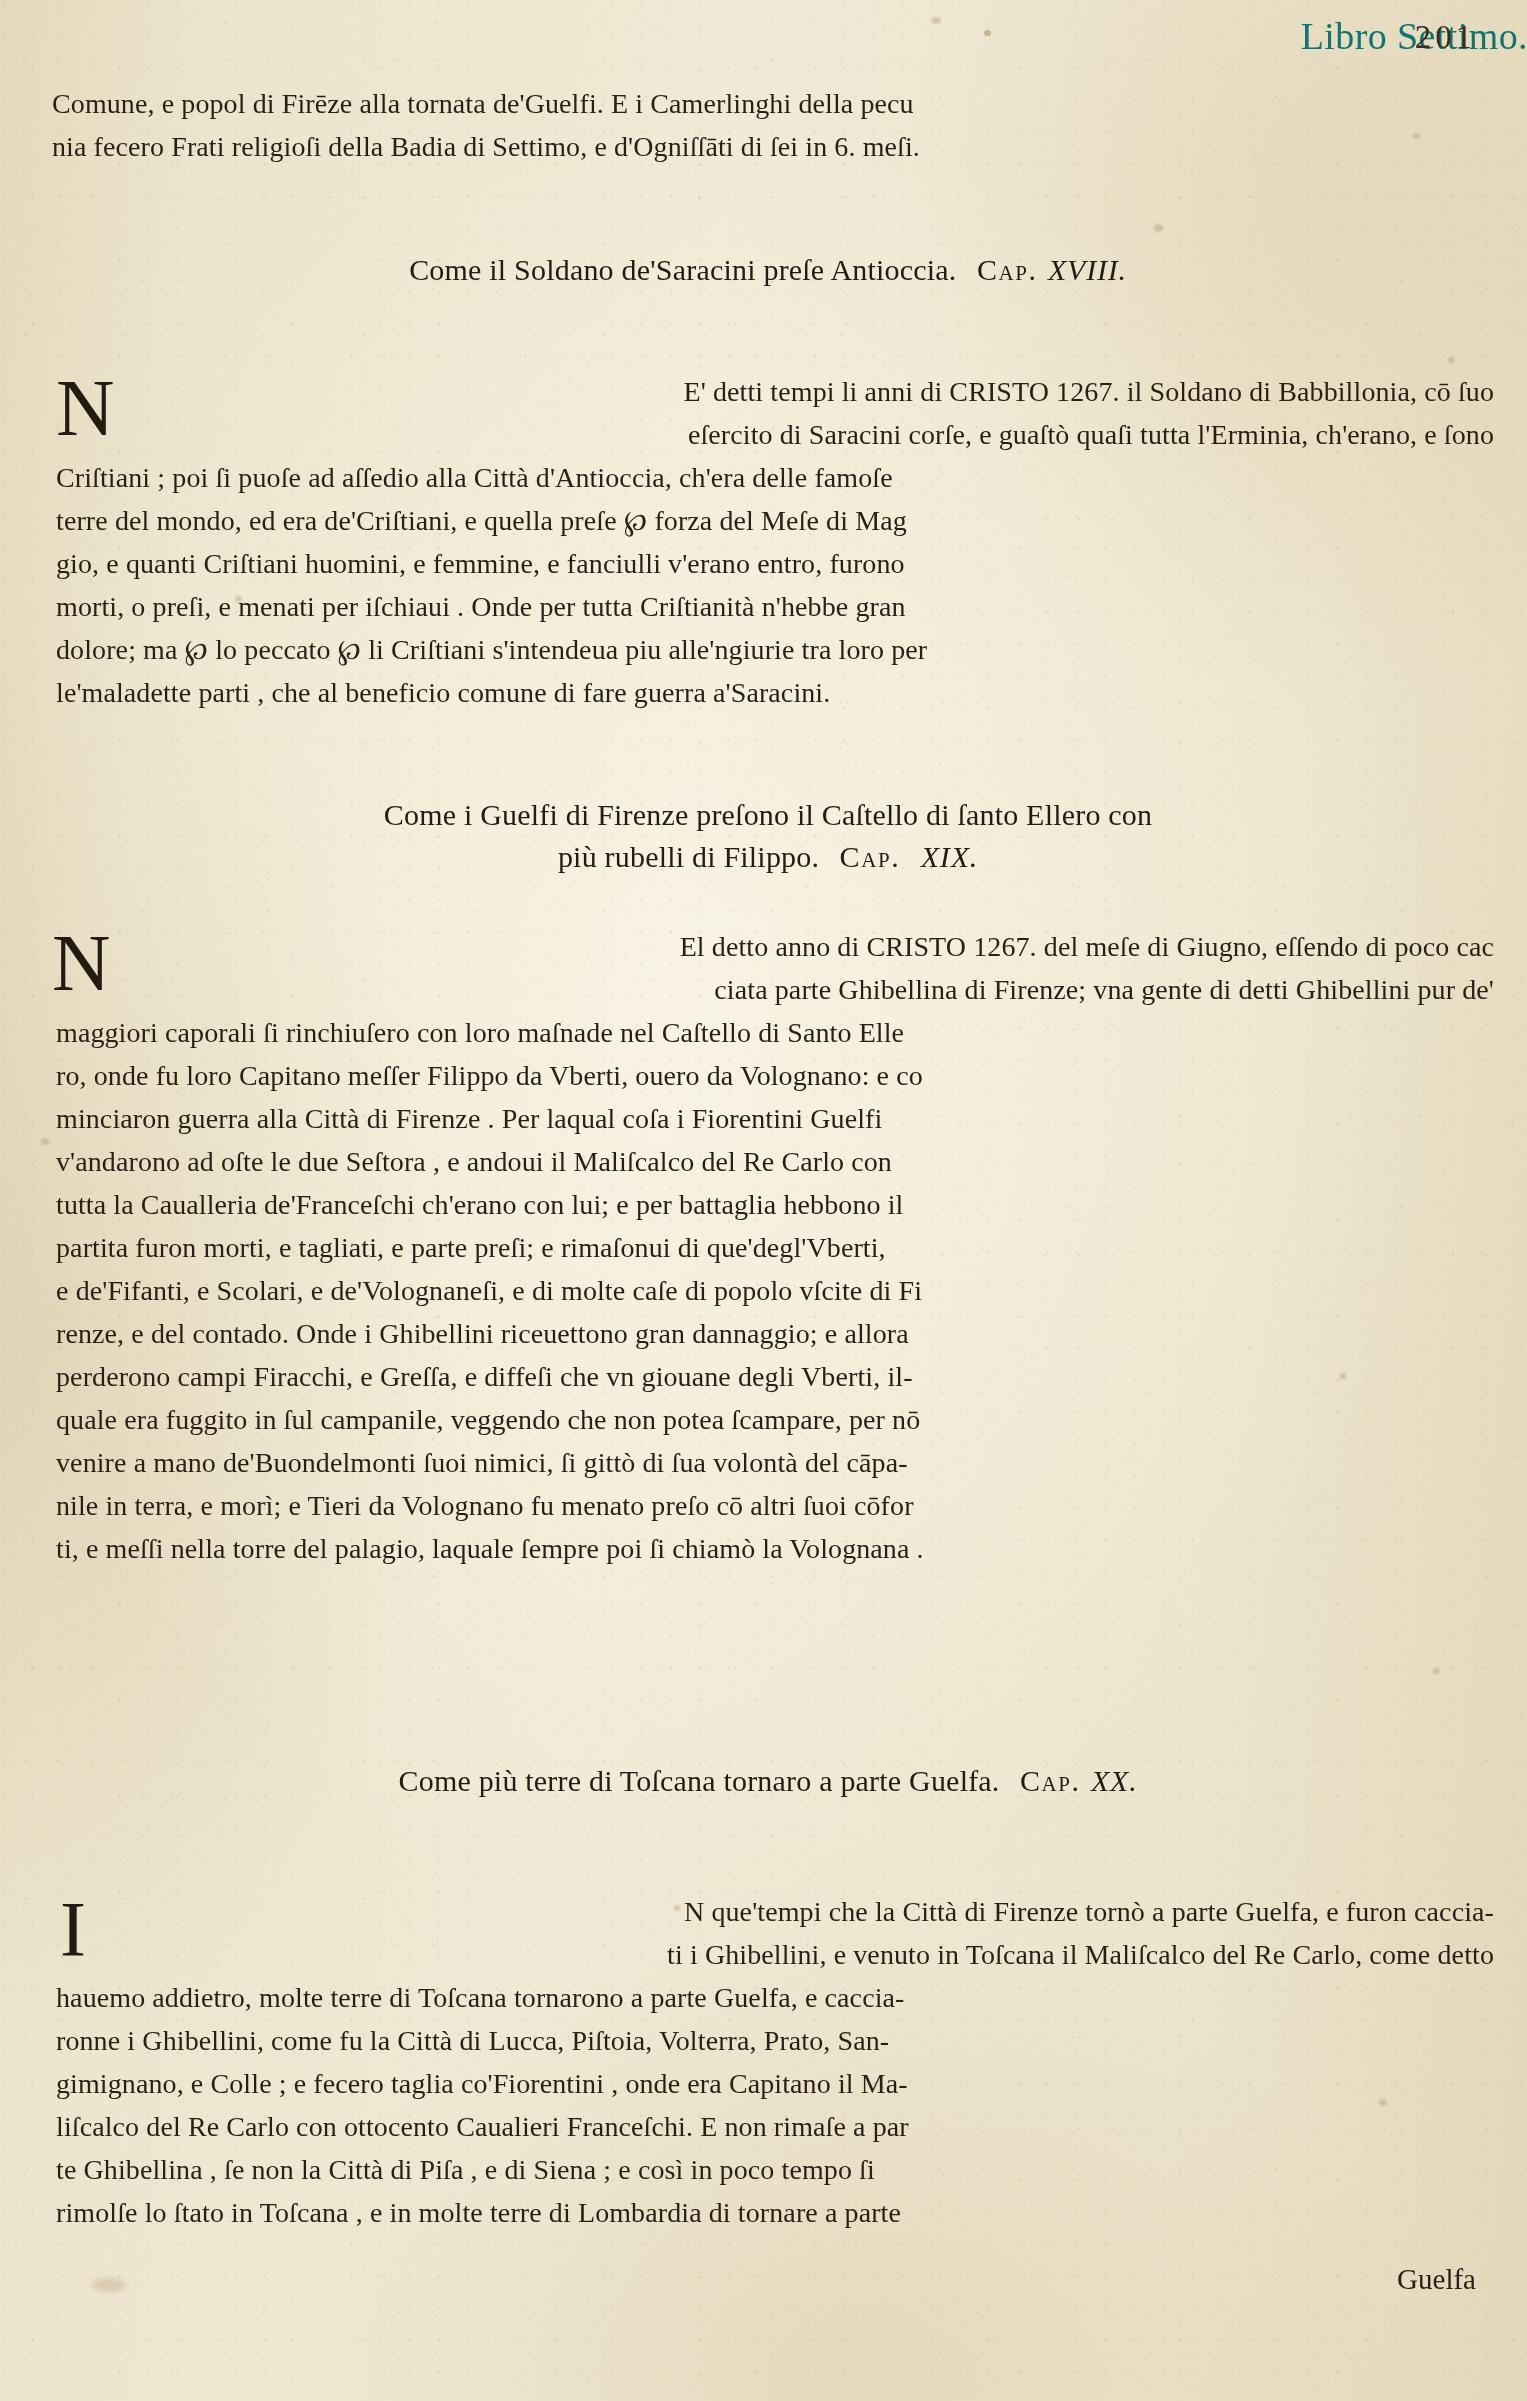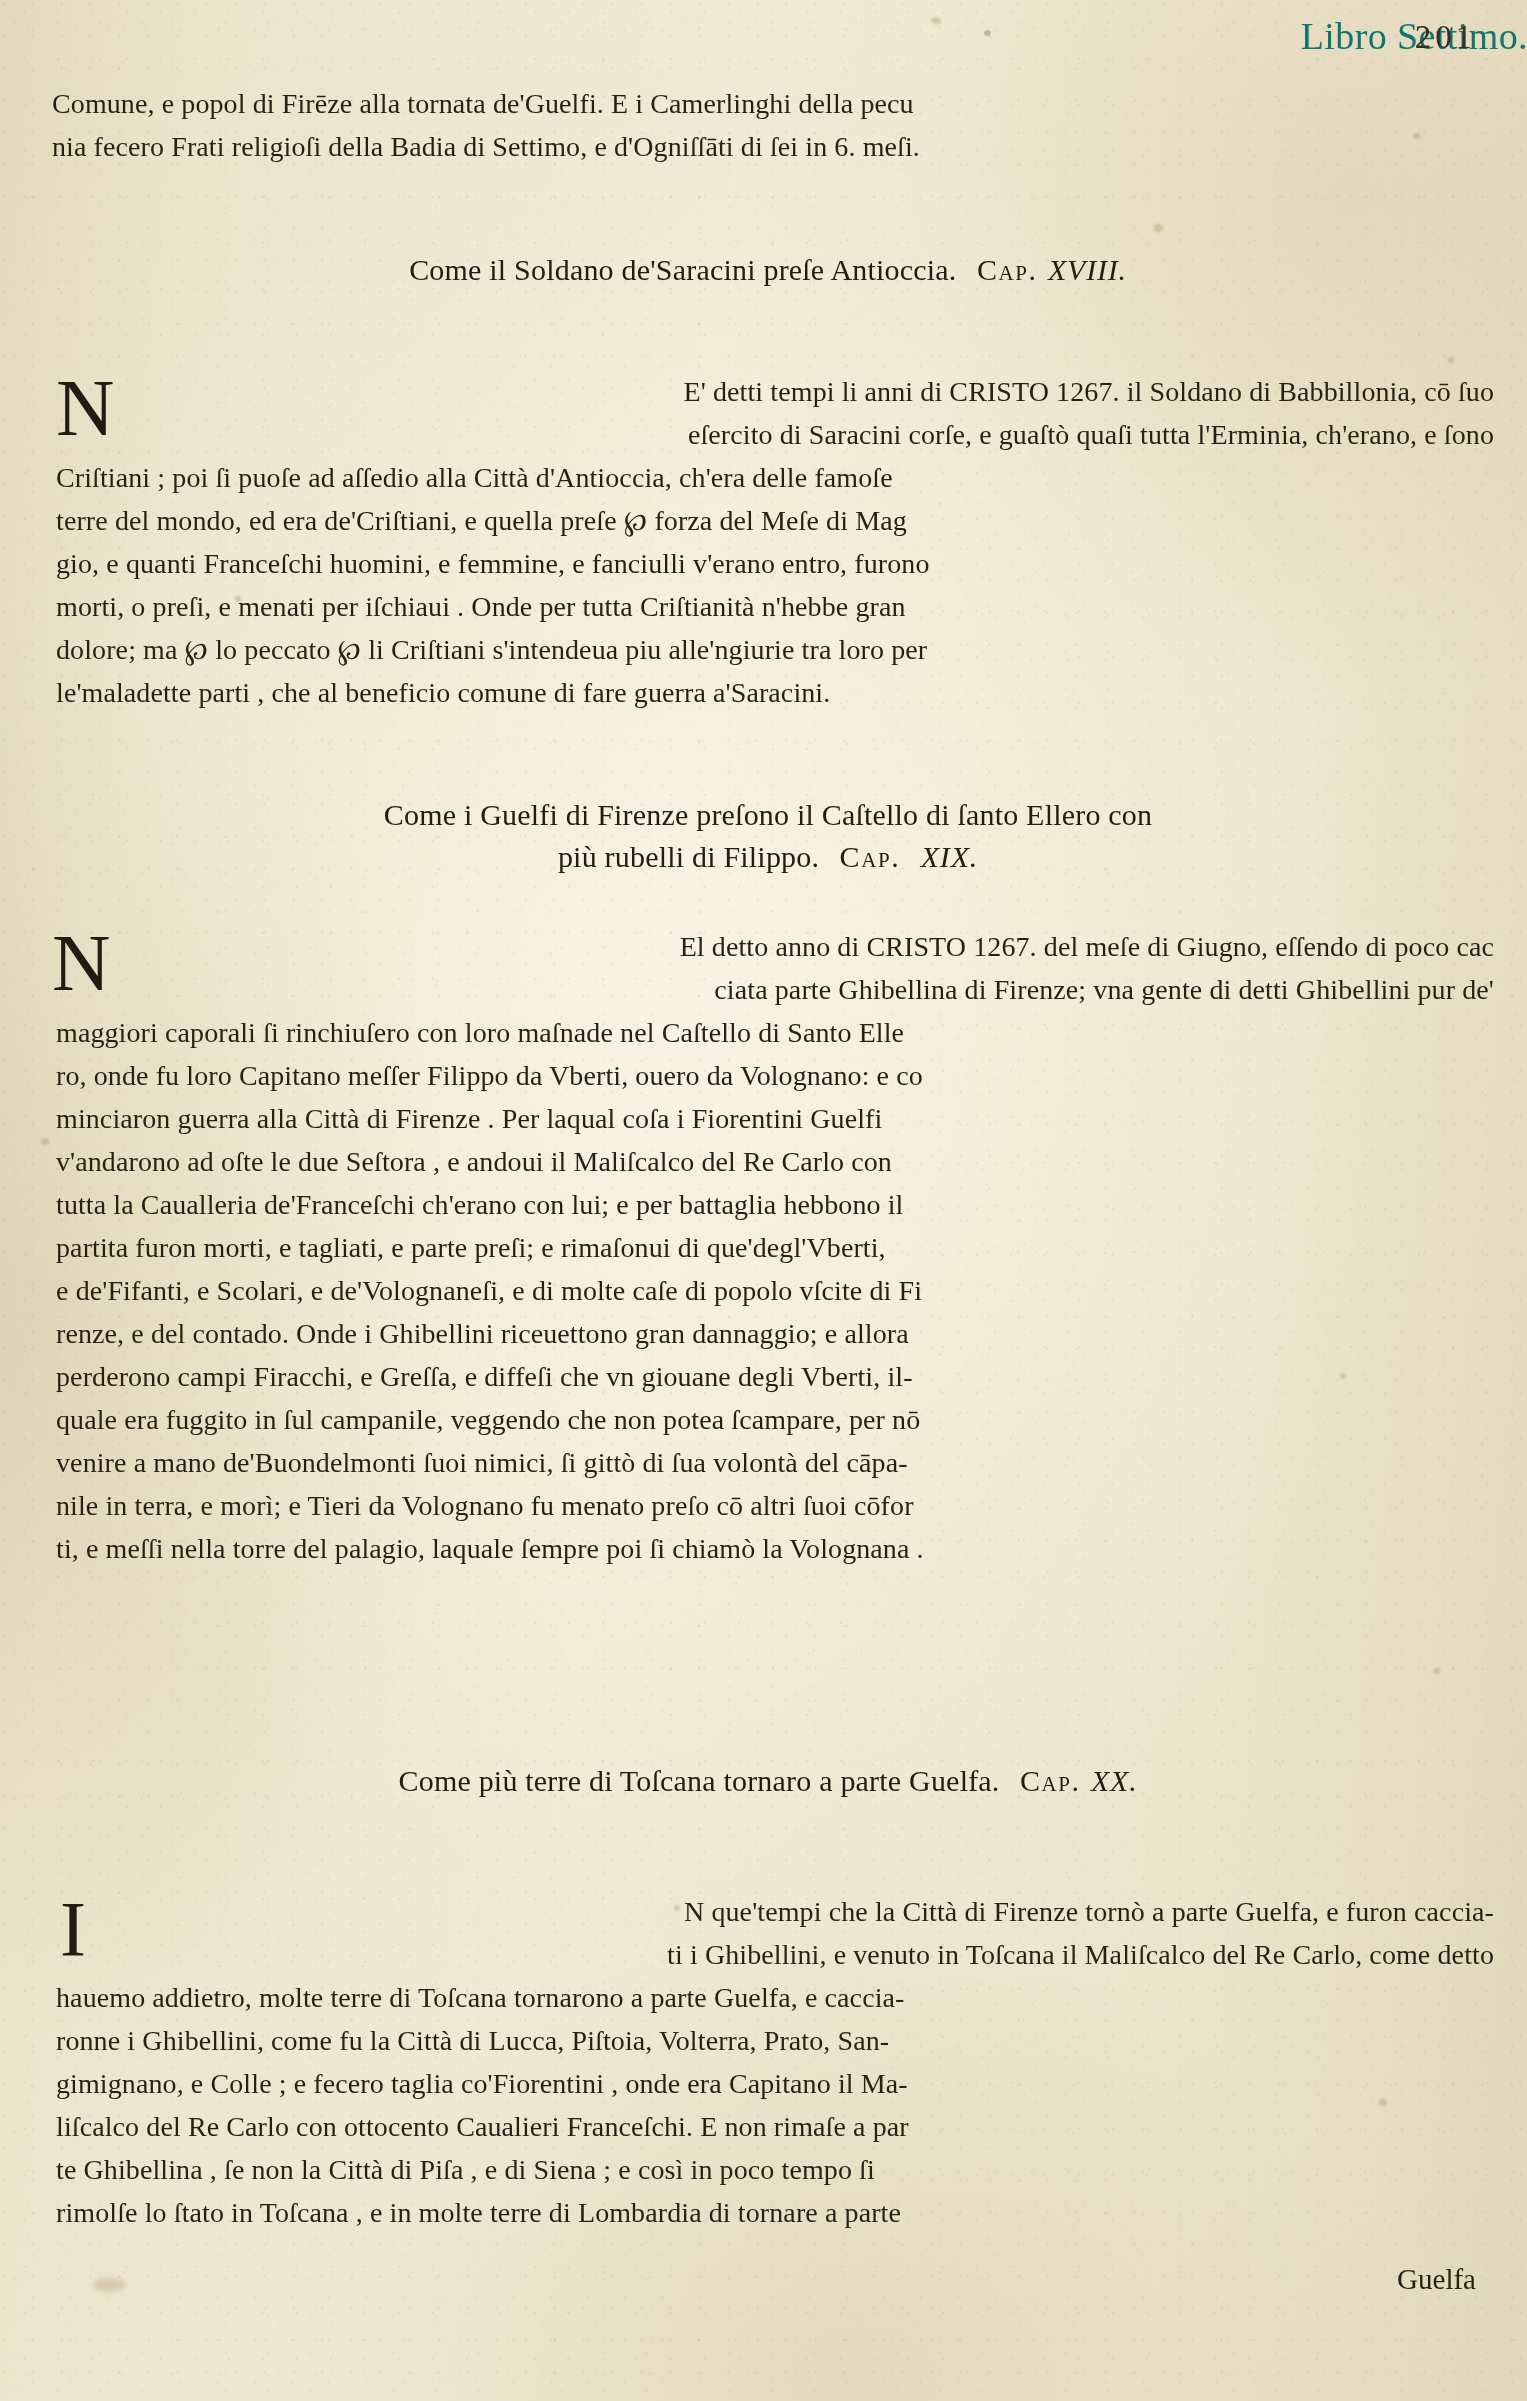--- a/index.html
+++ b/index.html
@@ -147,21 +147,21 @@
     <span class="ln justify">
         <span class="indent1"></span>
         <span>E' detti tempi li anni di CRISTO 1267. il Soldano di Babbillonia, cō ſuo</span>
       </span>
     <span class="ln justify">
         <span class="indent-small"></span>
         <span>eſercito di Saracini corſe, e guaſtò quaſi tutta l'Erminia, ch'erano, e ſono</span>
       </span>
     <span class="ln">Criſtiani ; poi ſi puoſe ad aſſedio alla Città d'Antioccia, ch'era delle famoſe</span>
     <span class="ln">terre del mondo, ed era de'Criſtiani, e quella preſe ℘ forza del Meſe di Mag</span>
-    <span class="ln">gio, e quanti Franceſchi huomini, e femmine, e fanciulli v'erano entro, furono</span>
+    <span class="ln">gio, e quanti Criſtiani huomini, e femmine, e fanciulli v'erano entro, furono</span>
     <span class="ln">morti, o preſi, e menati per iſchiaui . Onde per tutta Criſtianità n'hebbe gran</span>
     <span class="ln">dolore; ma ℘ lo peccato ℘ li Criſtiani s'intendeua piu alle'ngiurie tra loro per</span>
     <span class="ln">le'maladette parti , che al beneficio comune di fare guerra a'Saracini.</span>
   </div>
 
   <div class="chaphead" style="top:794px;">
     <span>Come i Guelfi di Firenze preſono il Caſtello di ſanto Ellero con</span><br>
     <span>più rubelli di Filippo.</span><span class="sp"></span><span class="cap">Cap.</span><span class="sp"></span><span class="num">XIX.</span>
   </div>
 

